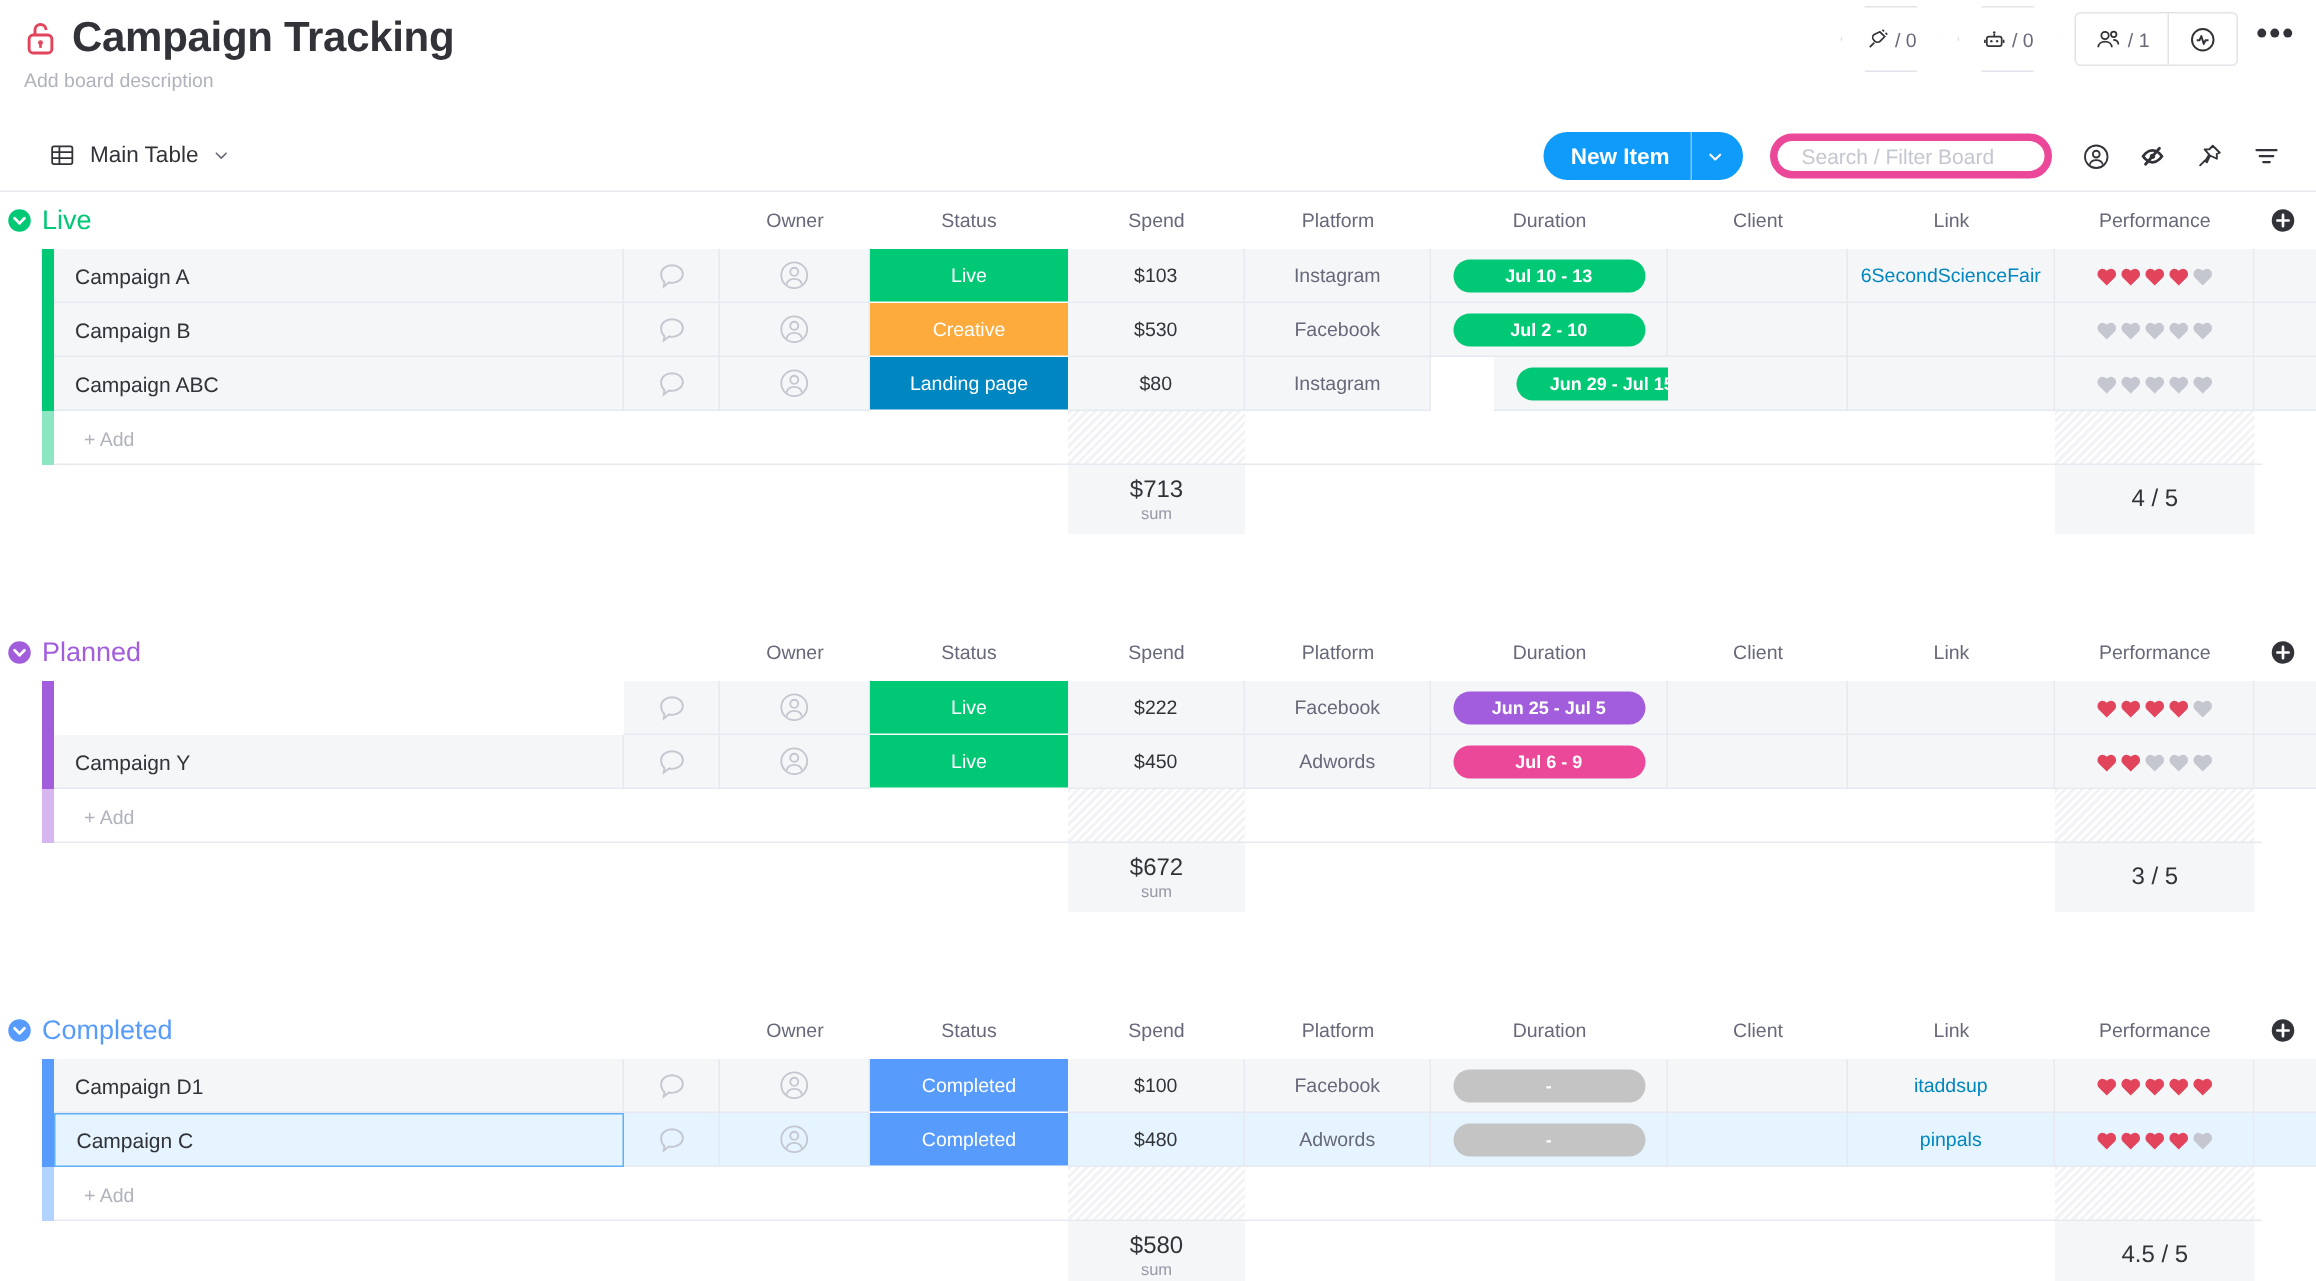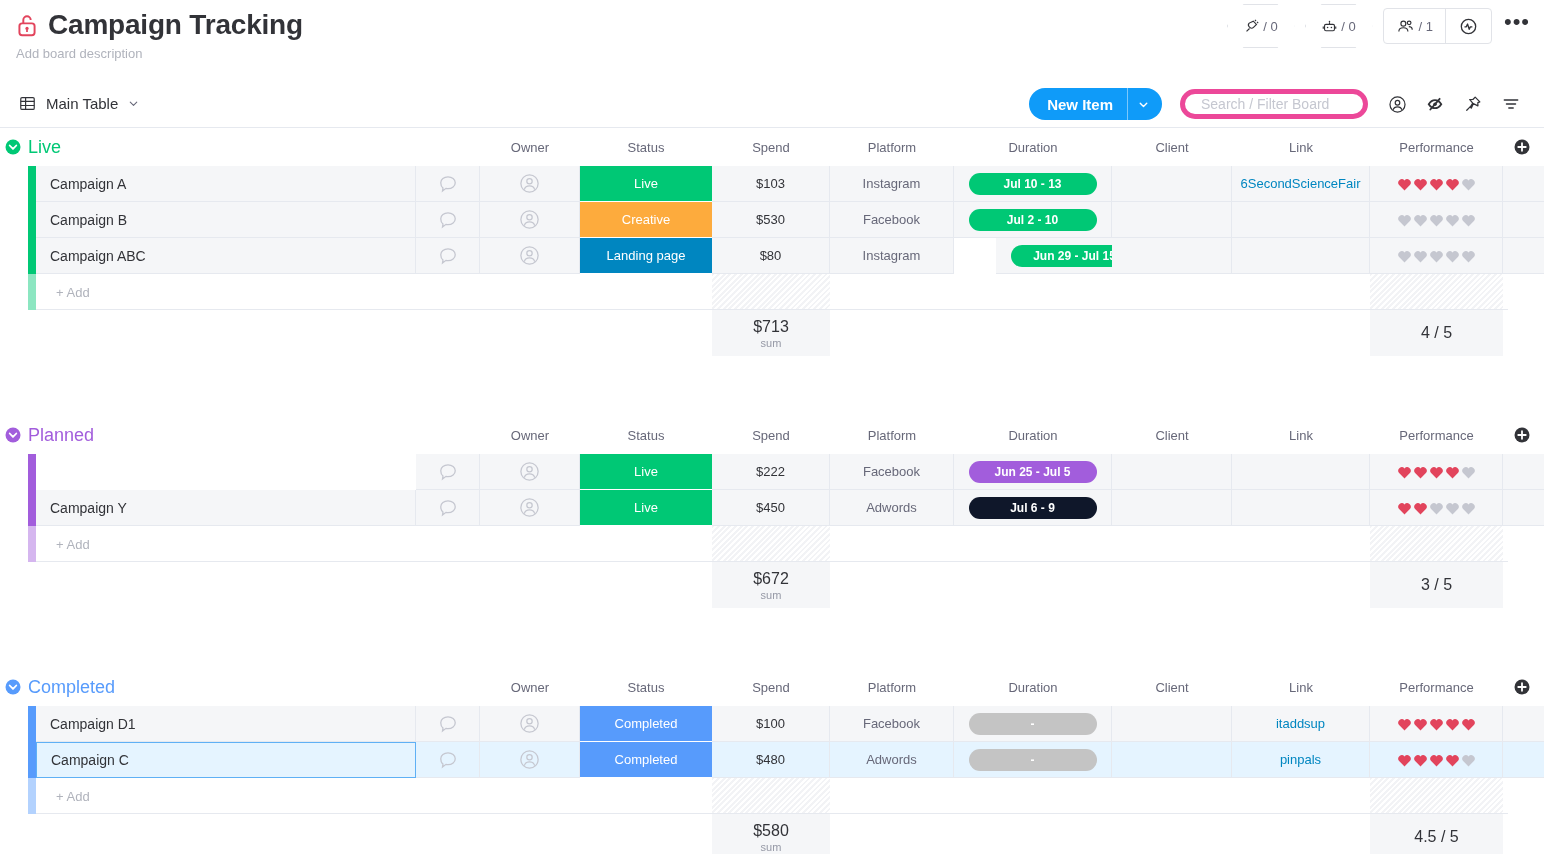--- a/index.html
+++ b/index.html
@@ -56,21 +56,21 @@
     display: flex; align-items: center; justify-content: center;
     width: 30px; height: 30px; cursor: pointer;
     font-size: 22px; color: #323338; letter-spacing: 1px;
     padding-bottom: 8px;
   }
 
   
   .toolbar {
     position: relative; height: 48px;
     display: flex; align-items: center;
-    padding: 0 18px;
+    padding: 0 32px;
     border-bottom: 1px solid #e6e9ef;
   }
   .view-tab { display: flex; align-items: center; gap: 9px; cursor: pointer; }
   .view-name { font-size: 15px; color: #323338; }
   .toolbar-right {
     position: absolute; right: 14px; top: 0; height: 48px;
     display: flex; align-items: center; gap: 0;
   }
   .new-item-btn {
     display: flex; align-items: center; height: 32px;
@@ -580,21 +580,21 @@
           <svg width="23" height="23" viewBox="0 0 24 24" fill="none" stroke="#c5c7d0" stroke-width="1.3">
             <circle cx="12" cy="12" r="9"></circle>
             <circle cx="12" cy="9.6" r="2.8"></circle>
             <path d="M6.6 18.4c.7-2.6 2.9-3.9 5.4-3.9s4.7 1.3 5.4 3.9"></path>
           </svg>
         </div>
         <div class="cell status-cell" style="left:580px;width:132px;background:#00c875">Live</div>
         <div class="cell spend-cell" style="left:712px;width:118px">$450</div>
         <div class="cell plat-cell" style="left:830px;width:124px;color:#676879">Adwords</div>
         <div class="cell dur-cell" style="left:954px;width:158px">
-          <span class="pill" style="background:#0f172a">Jul 6 - 9</span>
+          <span class="pill" style="background:#ec4899">Jul 6 - 9</span>
         </div>
         <div class="cell client-cell" style="left:1112px;width:120px"></div>
         <div class="cell link-cell" style="left:1232px;width:138px"></div>
         <div class="cell perf-cell" style="left:1370px;width:133px">
           <span class="hearts">
             <svg class="heart" viewBox="0 0 24 22">
               <path fill="#e2445c" d="M12 21.2 3.4 12.6A5.6 5.6 0 0 1 12 5.4a5.6 5.6 0 0 1 8.6 7.2z"></path>
             </svg>
             <svg class="heart" viewBox="0 0 24 22">
               <path fill="#e2445c" d="M12 21.2 3.4 12.6A5.6 5.6 0 0 1 12 5.4a5.6 5.6 0 0 1 8.6 7.2z"></path>

